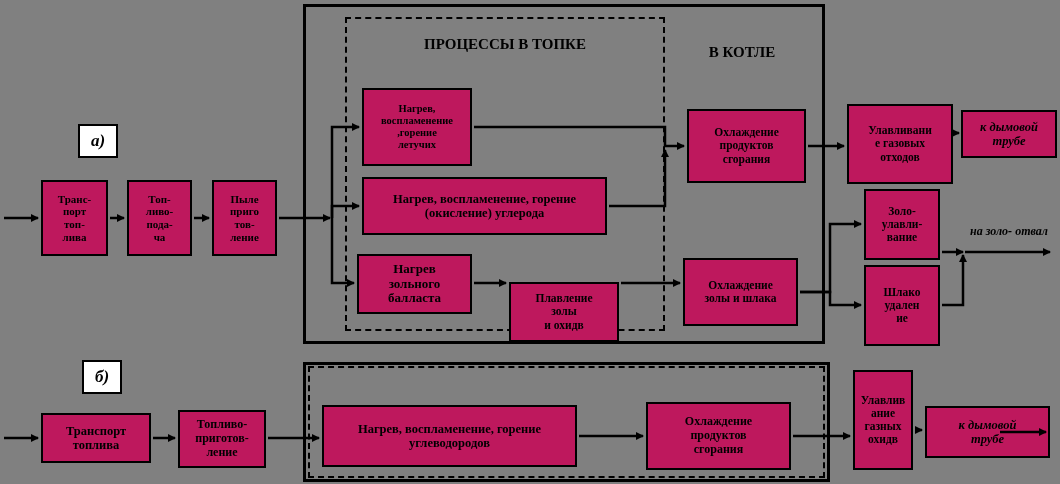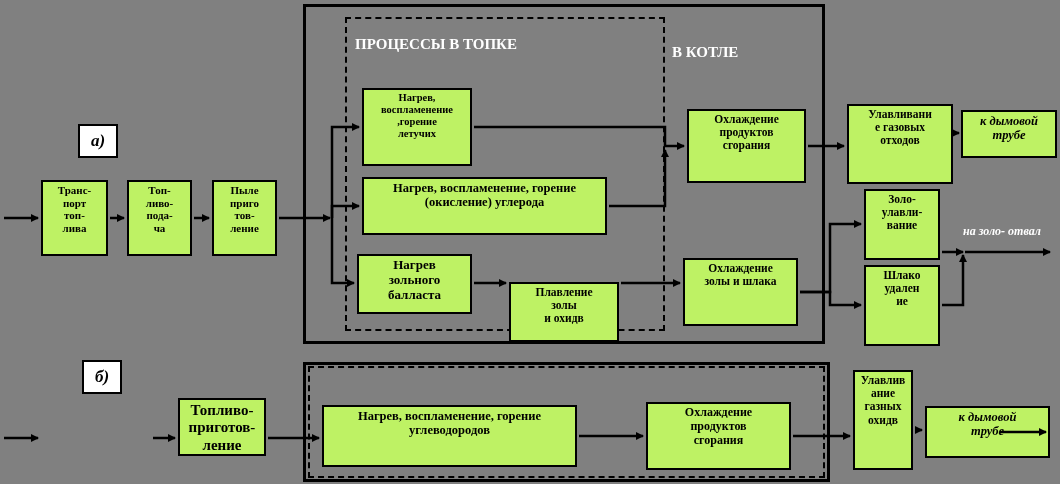--- a/index.html
+++ b/index.html
@@ -7,24 +7,25 @@
     width:1060px;height:484px;
     background:#808080;
     font-family:"Liberation Serif", serif;
     position:relative;
     overflow:hidden;
   }
   #stage{position:absolute;left:0;top:0;width:1060px;height:484px;}
 
   .box{
     position:absolute;
-    background:#bef264;
+    background:#be185d;
     border:2px solid #000000;
     box-sizing:border-box;
     display:flex;
+    align-items:center;
     justify-content:center;
     text-align:center;
     font-weight:bold;
     color:#000;
     line-height:1.15;
     padding:2px 3px;
   }
   .box span{display:block;width:100%;}
 
   .grayband{
@@ -35,21 +36,22 @@
   }
   .dashed{
     position:absolute;
     border:2px dashed #000000;
     box-sizing:border-box;
     background:transparent;
   }
   .label{
     position:absolute;
     font-weight:bold;
-    color:#ffffff;
+    color:#000000;
+    text-align:center;
   }
   .italic{font-style:italic;}
   .tag{
     position:absolute;
     background:#ffffff;
     border:2px solid #000000;
     box-sizing:border-box;
     display:flex;align-items:center;justify-content:center;
     font-weight:bold;font-style:italic;
   }
@@ -180,22 +182,28 @@
     <span>отвал</span>
   </div>
 
   <div class="tag" style="left:82px;top:360px;width:40px;height:34px;font-size:17px;">б)</div>
 
   <div class="grayband" style="left:303px;top:362px;width:527px;height:120px;"></div>
 
   <div class="dashed" style="left:308px;top:366px;width:517px;height:112px;"></div>
 
 
-
-  <div class="box" style="left:178px;top:398px;width:88px;height:58px;font-size:15px;">
+  <div class="box" style="left:41px;top:413px;width:110px;height:50px;font-size:12.5px;">
+    <span>
+      <span>Транспорт</span>
+      <span>топлива</span>
+    </span>
+  </div>
+
+  <div class="box" style="left:178px;top:410px;width:88px;height:58px;font-size:12px;">
     <span>
       <span>Топливо-</span>
       <span>приготов-</span>
       <span>ление</span>
     </span>
   </div>
 
   <div class="box" style="left:322px;top:405px;width:255px;height:62px;font-size:12.5px;">
     <span>
       <span>Нагрев, воспламенение, горение</span>

